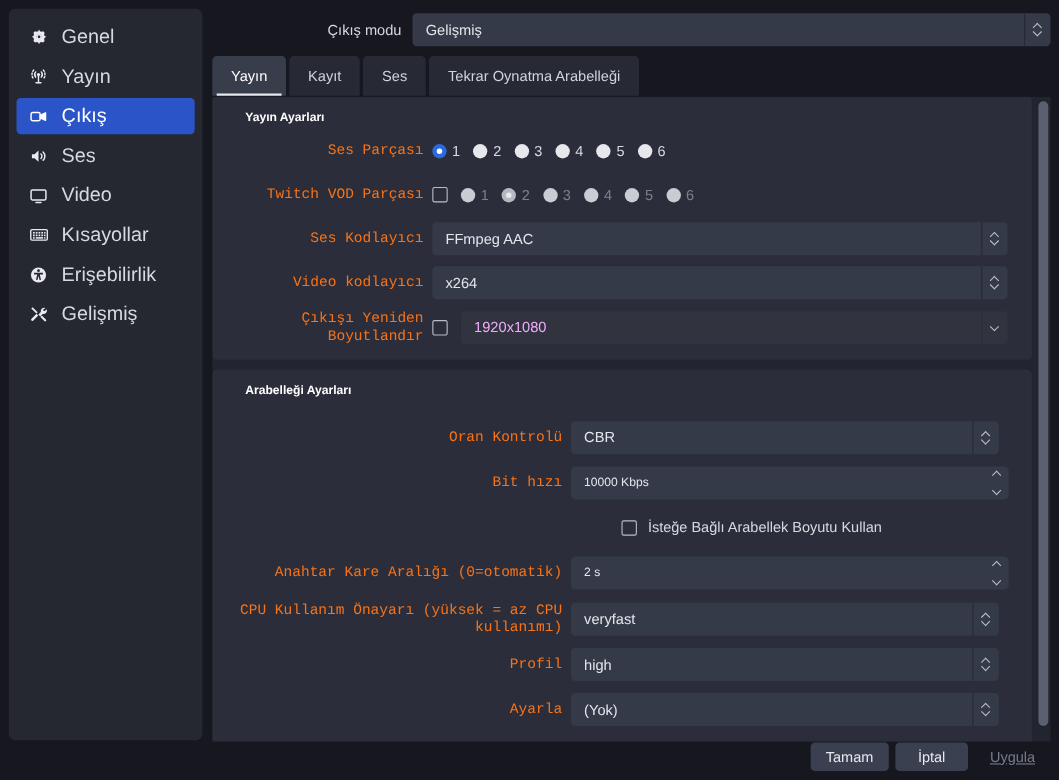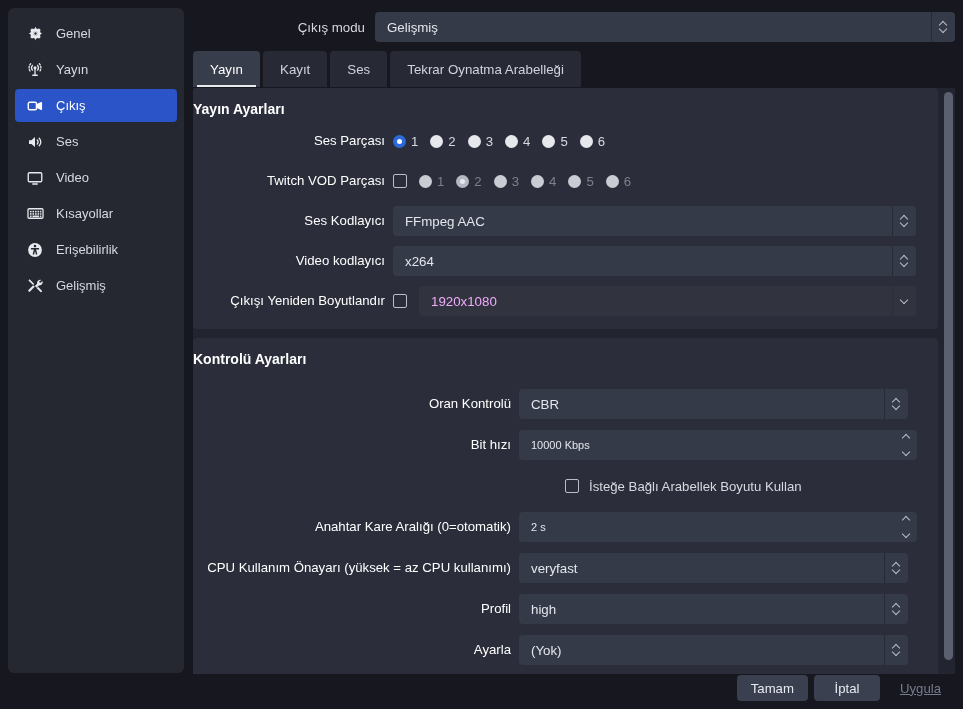--- a/index.html
+++ b/index.html
@@ -32,21 +32,21 @@
   }
 
   .nav-item {
     display: flex;
     align-items: center;
     height: 33px;
     margin: 0 7px 3px 7px;
     padding-left: 10px;
     border-radius: 4px;
     color: #d6d9e0;
-    font-size: 13px;
+    font-size: 18px;
     cursor: pointer;
     user-select: none;
   }
   .nav-item.selected {
     background: #2b54c8;
     color: #ffffff;
   }
   .nav-ico {
     width: 20px;
     height: 20px;
@@ -181,41 +181,42 @@
   .groupbox {
     position: relative;
     background: #2b2e3a;
     border-radius: 4px;
     width: 745px;
     margin: 0 0 9px 0;
     padding: 13px 0 13px 0;
   }
   .group-title {
     color: #ffffff;
-    font-size: 14px;
+    font-size: 11px;
     font-weight: bold;
-    padding-left: 0;
+    padding-left: 30px;
     margin-bottom: 9px;
   }
 
   .frow {
     display: flex;
     align-items: center;
     min-height: 30px;
     margin-bottom: 10px;
   }
   .frow:last-child { margin-bottom: 0; }
   .flabel {
     width: 200px;
     text-align: right;
     padding-right: 8px;
-    color: #ffffff;
+    color: #f97316;
     font-size: 13.2px;
     flex: none;
     line-height: 1.2;
+    font-family: Liberation Mono, monospace;
   }
   .fctl { flex: 1; padding-right: 22px; display: flex; align-items: center; }
 
   
   .radio-grp { display: flex; align-items: center; gap: 0; }
   .radio-unit { display: flex; align-items: center; margin-right: 12px; }
   .radio {
     width: 13px; height: 13px;
     border-radius: 50%;
     background: #e6e8ec;
@@ -582,21 +583,21 @@
               <div class="combo-text">1920x1080</div>
               <div class="one-arrow">
                   <span class="chev dn"></span>
                 </div>
             </div>
           </div>
         </div>
       </div>
 
       <div class="groupbox" style="padding-bottom:6px;">
-        <div class="group-title" style="margin-bottom:22px;">Kontrolü Ayarları</div>
+        <div class="group-title" style="margin-bottom:22px;">Arabelleği Ayarları</div>
 
         <div class="frow" style="margin-bottom:11px;">
           <div class="flabel" style="width:326px;">Oran Kontrolü</div>
           <div class="fctl" style="padding-right:30px;">
             <div class="fld">
               <div class="combo-text">CBR</div>
               <div class="combo-arrows">
                   <span class="chev"></span>
                   <span class="chev dn"></span>
                 </div>

